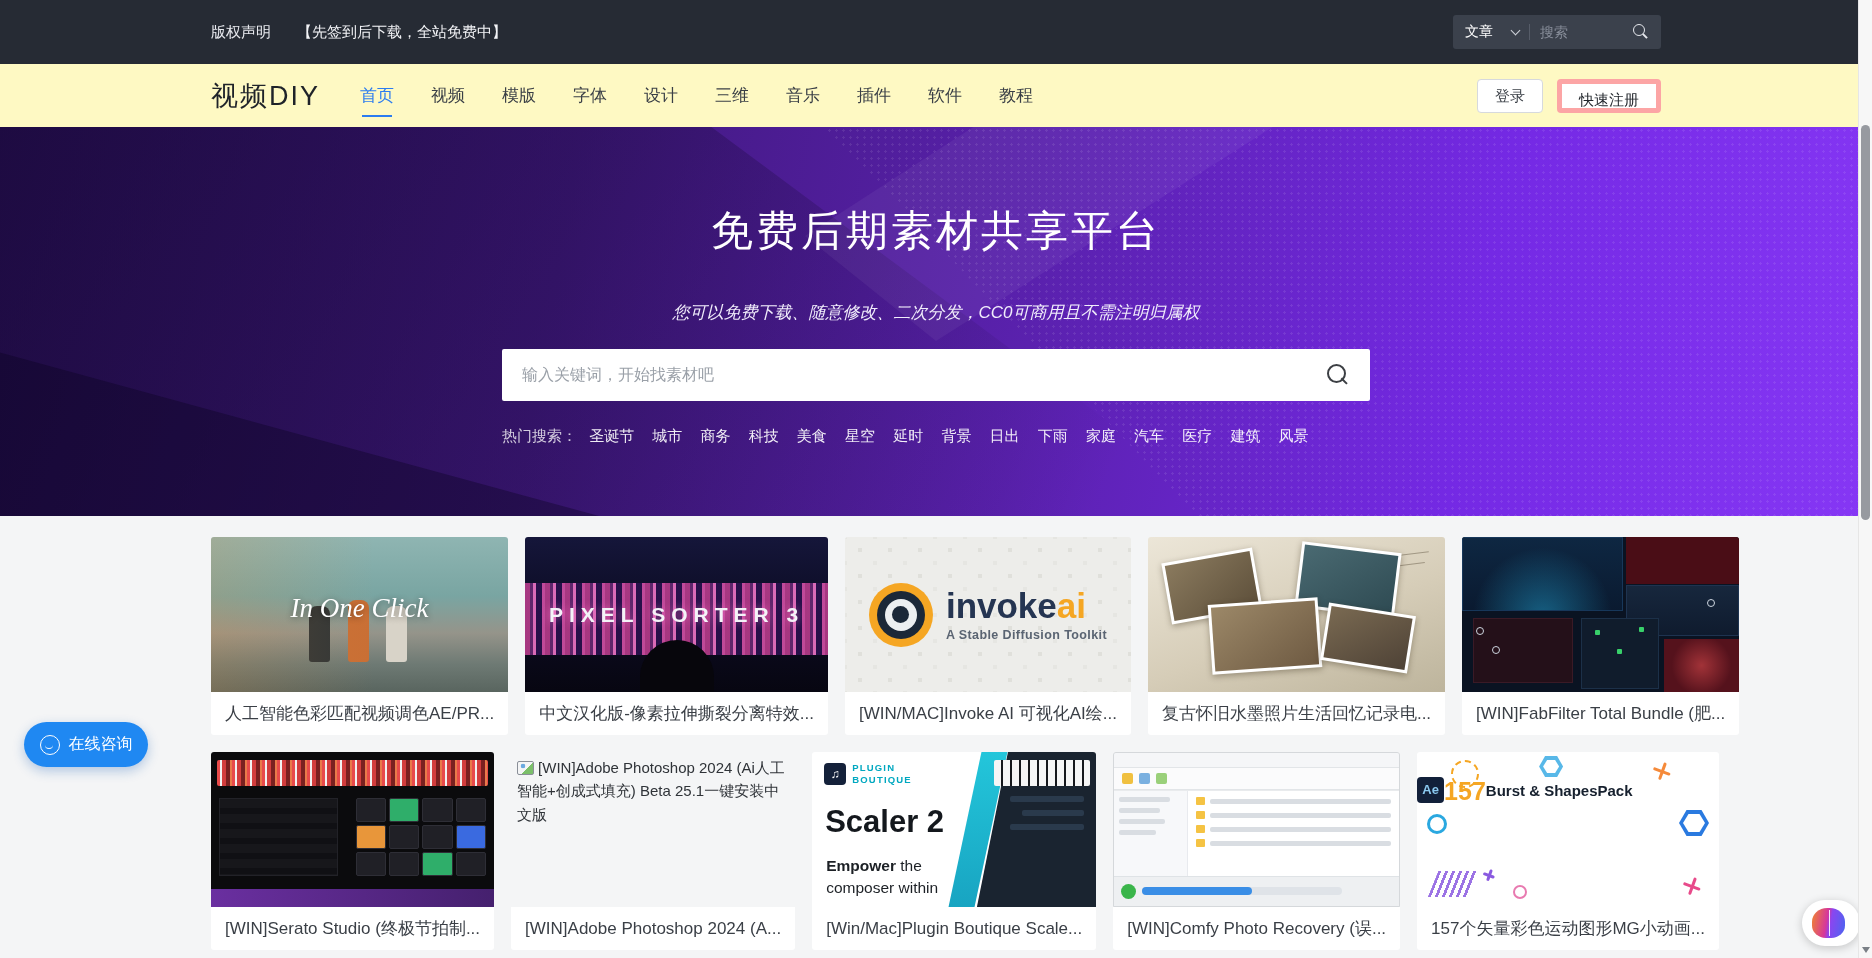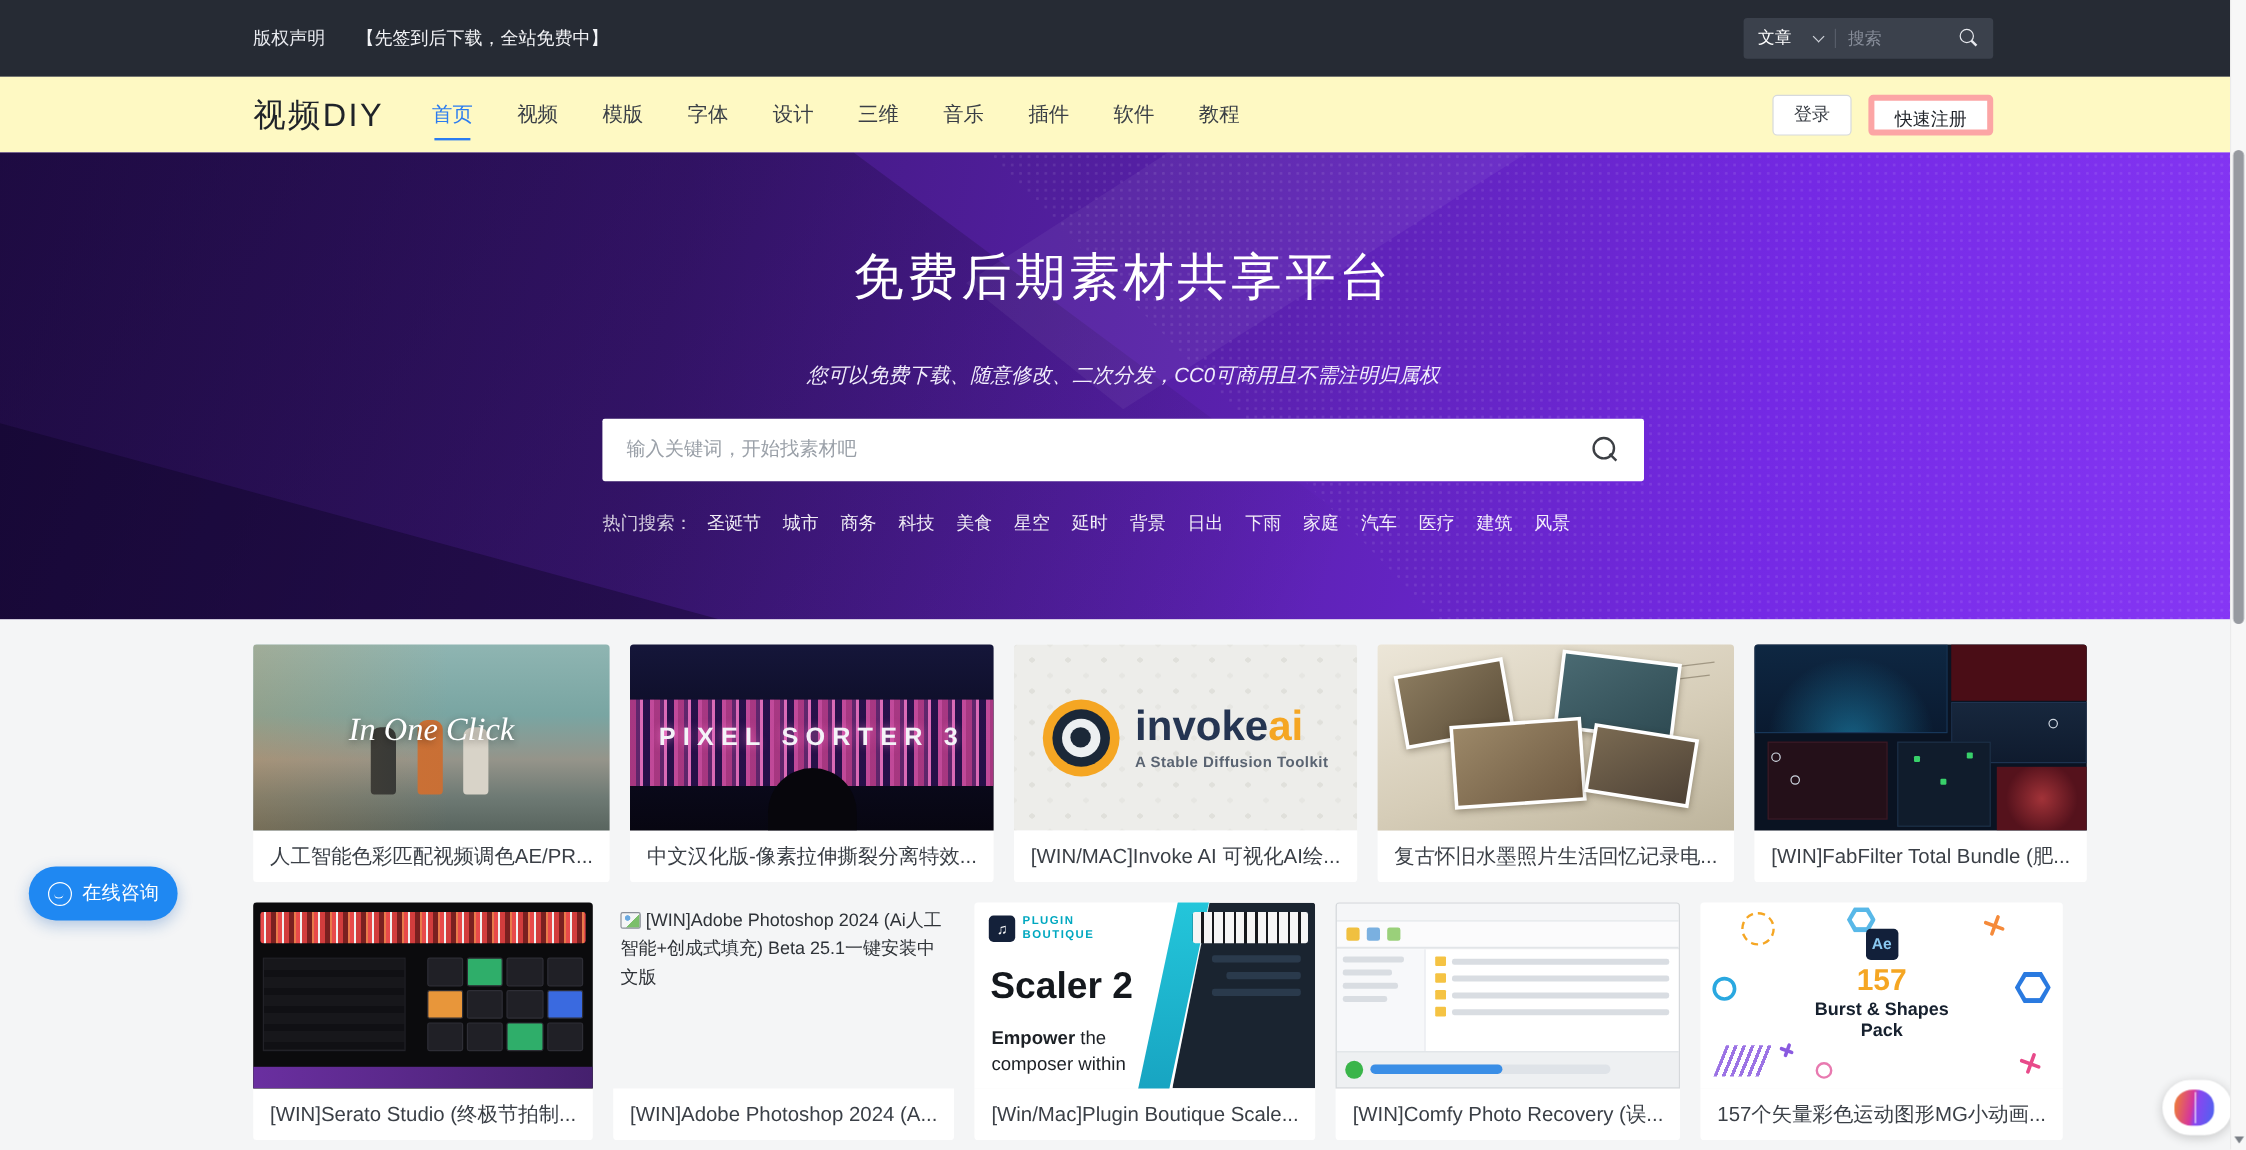--- a/index.html
+++ b/index.html
@@ -148,21 +148,21 @@
   .cf-row { display:flex; align-items:center; gap:5px; margin-bottom:6px; }
   .cf-row b { width:9px; height:8px; background:#f5c343; border-radius:1px; flex:0 0 auto; }
   .cf-row i { flex:1; margin:0; }
   .cf-foot { position:absolute; left:0; right:0; bottom:0; height:30px; background:#eef0f2; border-top:1px solid #dfe3e6; }
   .cf-track { position:absolute; left:28px; bottom:11px; width:70%; height:8px; background:#dfe3e8; border-radius:4px; }
   .cf-fill { width:55%; height:100%; background:#3a8ee6; border-radius:4px; }
   .cf-green { position:absolute; left:7px; bottom:7px; width:15px; height:15px; border-radius:50%; background:#3ab54a; }
 
   
   .t-shapes { background:#fff; }
-  .sh-center { position:absolute; left:0; right:0; top:22px; display:flex; flex-direction:column; align-items:center; z-index:2; }
+  .sh-center { position:absolute; left:0; right:0; top:22px; display:flex; flex-direction:row; align-items:center; z-index:2; }
   .sh-ae { width:27px; height:26px; background:#12203a; color:#8ac8f0; font-size:13px; font-weight:bold; border-radius:4px; text-align:center; line-height:26px; }
   .sh-num { font-size:25px; font-weight:800; color:#f5a623; margin-top:3px; }
   .sh-l1 { font-size:15px; font-weight:800; color:#16202e; margin-top:1px; }
   .sh-l2 { font-size:15px; font-weight:800; color:#16202e; }
   .ring { position:absolute; border-radius:50%; }
   .r-dash { left:34px; top:8px; width:28px; height:28px; border:2px dashed #f5a623; }
   .r-blue { left:10px; top:62px; width:20px; height:20px; border:3px solid #2aa8e0; }
   .r-pink { left:96px; bottom:8px; width:14px; height:14px; border:2px solid #e87ab0; }
   .hex { position:absolute; background:#58b8e8; clip-path:polygon(25% 0,75% 0,100% 50%,75% 100%,25% 100%,0 50%); }
   .hex::after { content:''; position:absolute; inset:4px; background:#fff; clip-path:polygon(25% 0,75% 0,100% 50%,75% 100%,25% 100%,0 50%); }

